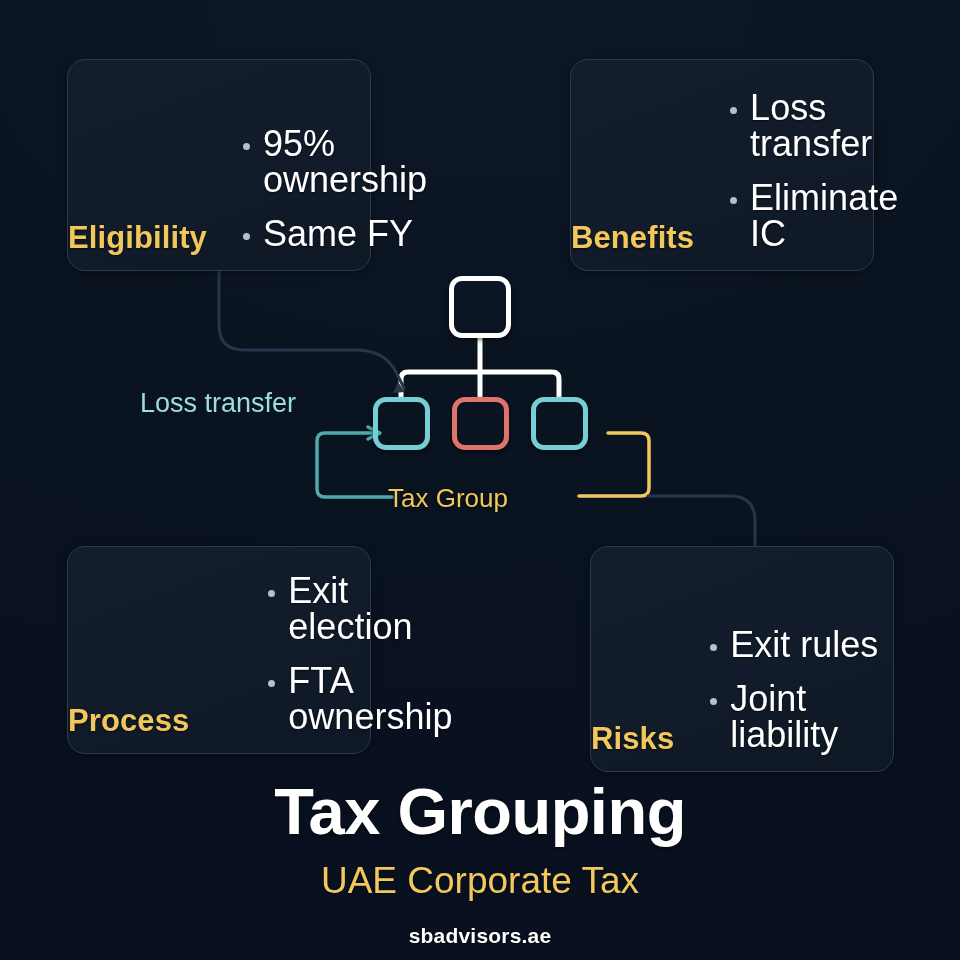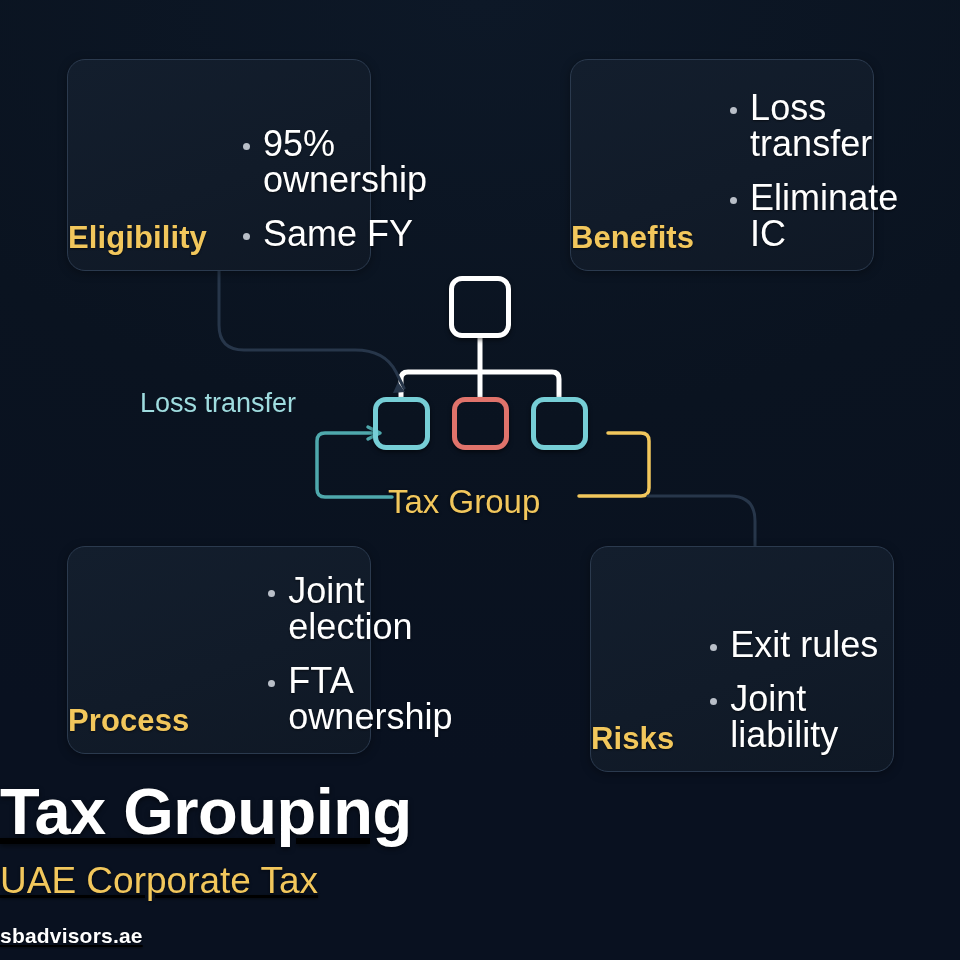--- a/index.html
+++ b/index.html
@@ -129,33 +129,32 @@
     white-space: nowrap;
   }
   .label-loss-transfer {
     left: 140px; top: 388px;
     color: #9fdcdf;
     font-size: 27px;
   }
   .label-tax-group {
     left: 388px; top: 483px;
     color: #f2c75c;
-    font-size: 33px;
+    font-size: 26px;
     text-shadow: 0 1px 3px rgba(0,0,0,0.6);
   }
 
   
   .footer {
     position: absolute;
     left: 0;
     top: 778px;
     width: 960px;
-    text-align: left;
+    text-align: center;
     z-index: 6;
-    text-decoration: underline;
   }
   .footer-title {
     color: #ffffff;
     font-size: 65px;
     font-weight: bold;
     letter-spacing: -0.5px;
     line-height: 1.05;
     text-shadow: 0 2px 5px rgba(0,0,0,0.55);
   }
   .footer-subtitle {
@@ -229,21 +228,21 @@
         <span>Eliminate IC</span>
       </li>
     </ul>
   </div>
 
   <div class="card card-process">
     <div class="card-title">Process</div>
     <ul class="card-list">
       <li>
         <span class="bullet"></span>
-        <span>Joint election</span>
+        <span>Exit election</span>
       </li>
       <li>
         <span class="bullet"></span>
         <span>FTA ownership</span>
       </li>
     </ul>
   </div>
 
   <div class="card card-risks">
     <div class="card-title">Risks</div>

